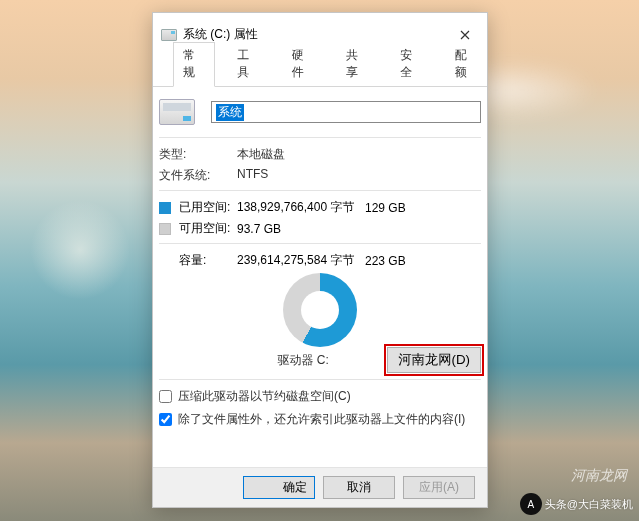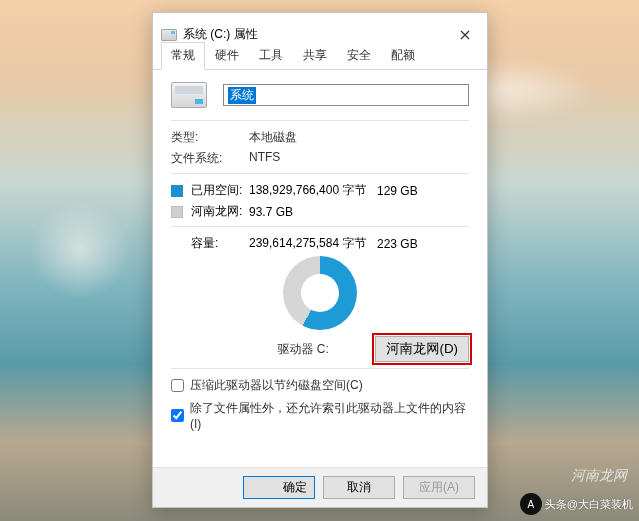--- a/index.html
+++ b/index.html
@@ -66,40 +66,40 @@
   .titlebar .title-text { flex: 1; color:#000; }
   .close-btn {
     width: 40px; height: 26px;
     display:flex; align-items:center; justify-content:center;
     cursor: pointer;
   }
   .close-btn svg { width:10px; height:10px; }
 
   .tabs {
     display: flex;
-    padding-left: 8px;
+    padding-left: 20px;
     border-bottom: 1px solid #d6d6d6;
-    gap: 0;
+    gap: 12px;
   }
   .tab {
     padding: 4px 9px 5px;
     font-size: 12px; color:#333;
     border: 1px solid transparent;
     cursor: pointer;
     position: relative; top: 1px;
   }
   .tab.active {
     border: 1px solid #d6d6d6;
     border-bottom: 1px solid #fff;
     background: #fff;
   }
 
   .content {
     flex:1;
-    padding: 12px 18px 8px;
+    padding: 12px 6px 8px;
     overflow:hidden;
   }
   .row1 { display:flex; align-items:center; gap:16px; margin-bottom:12px;}
   .big-drive-icon {
     width:36px; height:26px;
     background: linear-gradient(#f4f4f4,#d6d6d6);
     border:1px solid #aab; border-radius:2px;
     position:relative;
   }
   .big-drive-icon::before{
@@ -138,21 +138,21 @@
   .donut {
     width:74px; height:74px; border-radius:50%;
     background: conic-gradient(#1e9ad6 0deg 208deg, #d6d6d6 208deg 360deg);
     position:relative;
   }
   .donut::after{
     content:""; position:absolute; inset:18px; background:#fff; border-radius:50%;
   }
   .drive-label-row{
     display:flex; align-items:center; justify-content:flex-start;
-    width:100%; margin-top:6px;
+    width:100%; 
   }
   .drive-label-row .dn{ flex:1; text-align:center; color:#333; padding-left:60px;}
   .cleanup-btn{
     border:1px solid #adadad; background:#e1e1e1;
     padding:3px 10px; cursor:pointer;
     outline:2px solid #d40000; outline-offset:1px;
   }
 
   .checks { margin-top:2px;}
   .check-row{ display:flex; align-items:center; margin-bottom:6px; font-size:12px; color:#333;}
@@ -186,22 +186,22 @@
     <span class="title-text">系统 (C:) 属性</span>
     <div class="close-btn">
       <svg viewBox="0 0 10 10">
           <path d="M1 1 L9 9 M9 1 L1 9" stroke="#333" stroke-width="1.2"></path>
         </svg>
     </div>
   </div>
 
   <div class="tabs">
     <div class="tab active">常规</div>
+    <div class="tab">工具</div>
     <div class="tab">硬件</div>
-    <div class="tab">工具</div>
     <div class="tab">共享</div>
     <div class="tab">安全</div>
     <div class="tab">配额</div>
   </div>
 
   <div class="content">
 
     <div class="row1">
       <div class="big-drive-icon"></div>
       <div class="name-input">
@@ -223,21 +223,21 @@
     <hr class="sep">
 
     <div class="usage-row">
       <span class="swatch used"></span>
       <span class="lbl">已用空间:</span>
       <span class="bytes">138,929,766,400 字节</span>
       <span class="gb">129 GB</span>
     </div>
     <div class="usage-row">
       <span class="swatch free"></span>
-      <span class="lbl">河南龙网:</span>
+      <span class="lbl">可用空间:</span>
       <span class="gb">93.7 GB</span>
     </div>
 
     <hr class="sep">
 
     <div class="usage-row" style="margin-left:20px;">
       <span class="lbl">容量:</span>
       <span class="bytes">239,614,275,584 字节</span>
       <span class="gb">223 GB</span>
     </div>

